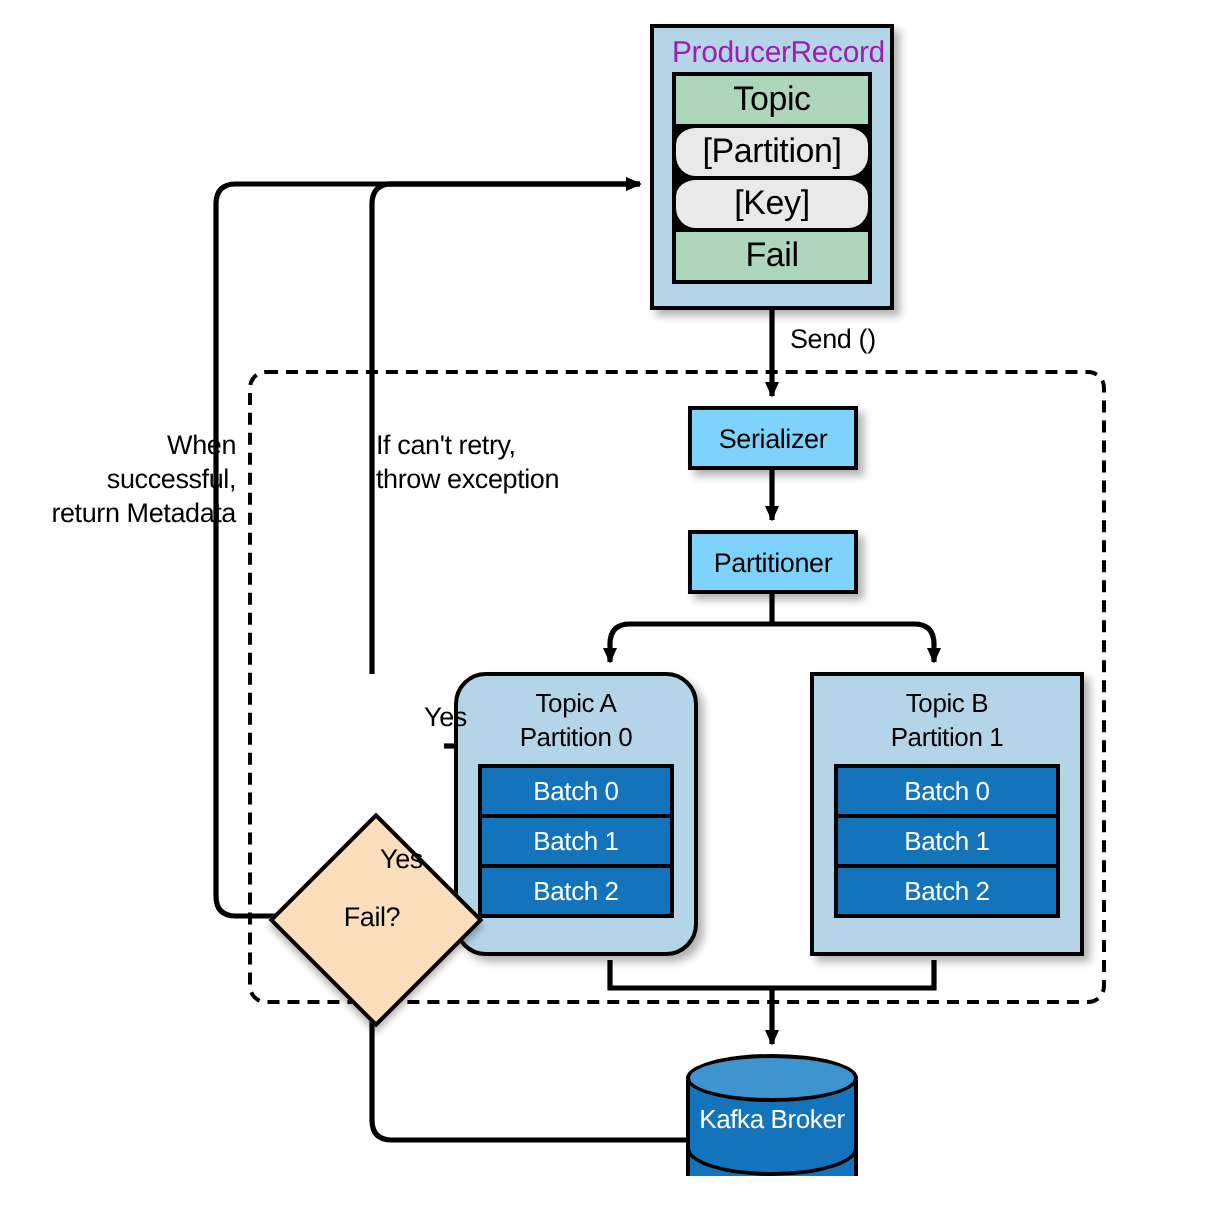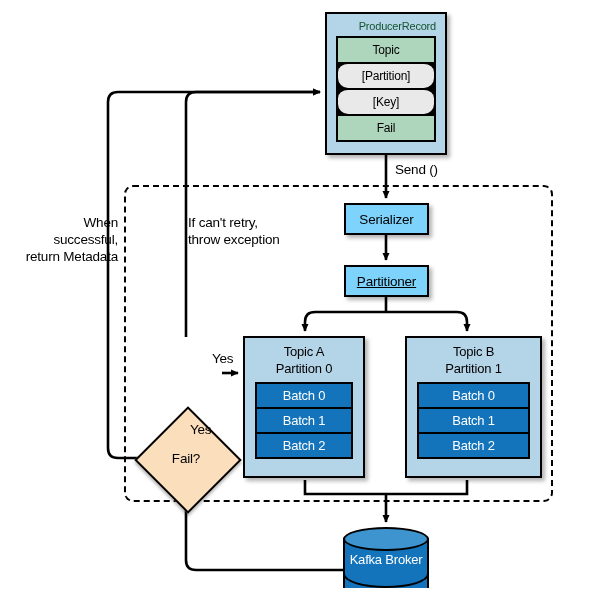--- a/index.html
+++ b/index.html
@@ -34,35 +34,35 @@
     left: 325px;
     top: 12px;
     width: 122px;
     height: 143px;
     background: #b4d4e8;
     border: 2.5px solid #000000;
     box-shadow: 3px 3px 4px rgba(0,0,0,0.30);
     padding: 3px 9px 9px 9px;
   }
   .pr-title {
-    text-align: right;
-    font-size: 11px;
-    color: #14532d;
+    text-align: center;
+    font-size: 15px;
+    color: #a21caf;
     line-height: 19px;
     letter-spacing: -0.2px;
   }
   .pr-rows {
     border: 2.5px solid #000000;
     background: #000000;
   }
   .pr-row {
     height: 24px;
     line-height: 24px;
     text-align: center;
-    font-size: 12px;
+    font-size: 17px;
     color: #000000;
     letter-spacing: -0.2px;
   }
   .pr-row.green { background: #aed6bd; }
   .pr-row.gray  { background: #e9e9e9; border-radius: 10px; }
   .pr-row + .pr-row { border-top: 2.5px solid #000000; }
 
   
   .dashed-region {
     left: 124px;
@@ -81,33 +81,33 @@
     box-shadow: 3px 3px 4px rgba(0,0,0,0.30);
     text-align: center;
     font-size: 13.5px;
     color: #000000;
     letter-spacing: -0.2px;
   }
   .serializer {
     left: 344px; top: 203px; width: 85px; height: 32px; line-height: 29px;
   }
   .partitioner {
-    left: 344px; top: 265px; width: 85px; height: 32px; line-height: 29px; text-decoration: underline;
+    left: 344px; top: 265px; width: 85px; height: 32px; line-height: 29px;
   }
 
   
   .topic-box {
     background: #b4d4e8;
     border: 2.5px solid #000000;
     box-shadow: 3px 3px 4px rgba(0,0,0,0.30);
     padding: 5px 10px 10px 10px;
     width: 122px;
     height: 142px;
   }
-  .topic-a { left: 243px; top: 336px; }
+  .topic-a { left: 227px; top: 336px; border-radius: 16px; }
   .topic-b { left: 405px; top: 336px; width: 137px; }
   .topic-title {
     text-align: center;
     font-size: 13px;
     line-height: 17px;
     color: #000000;
     letter-spacing: -0.2px;
     margin-bottom: 5px;
   }
   .batch-stack {

